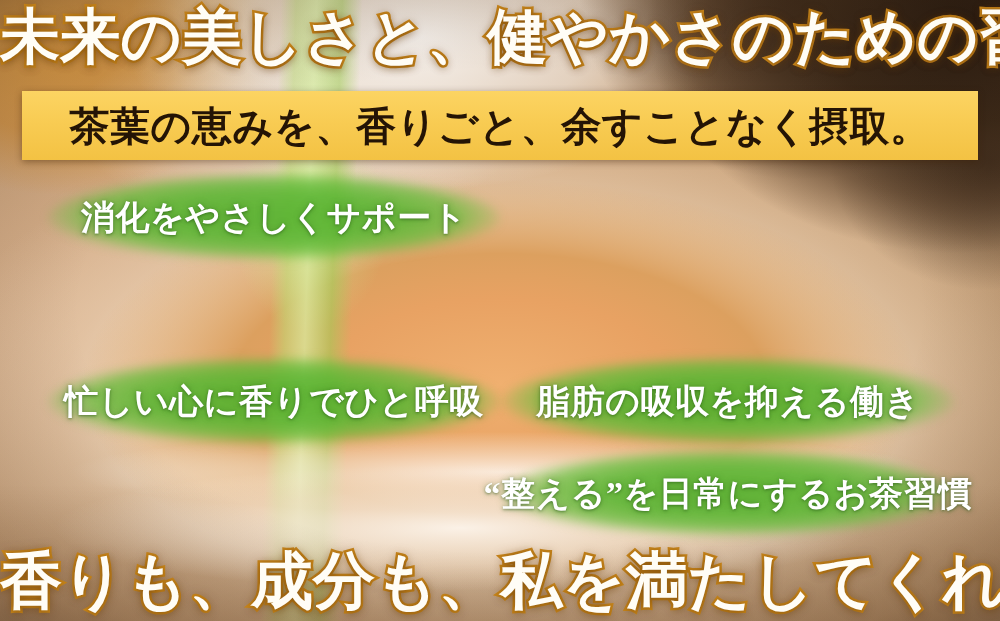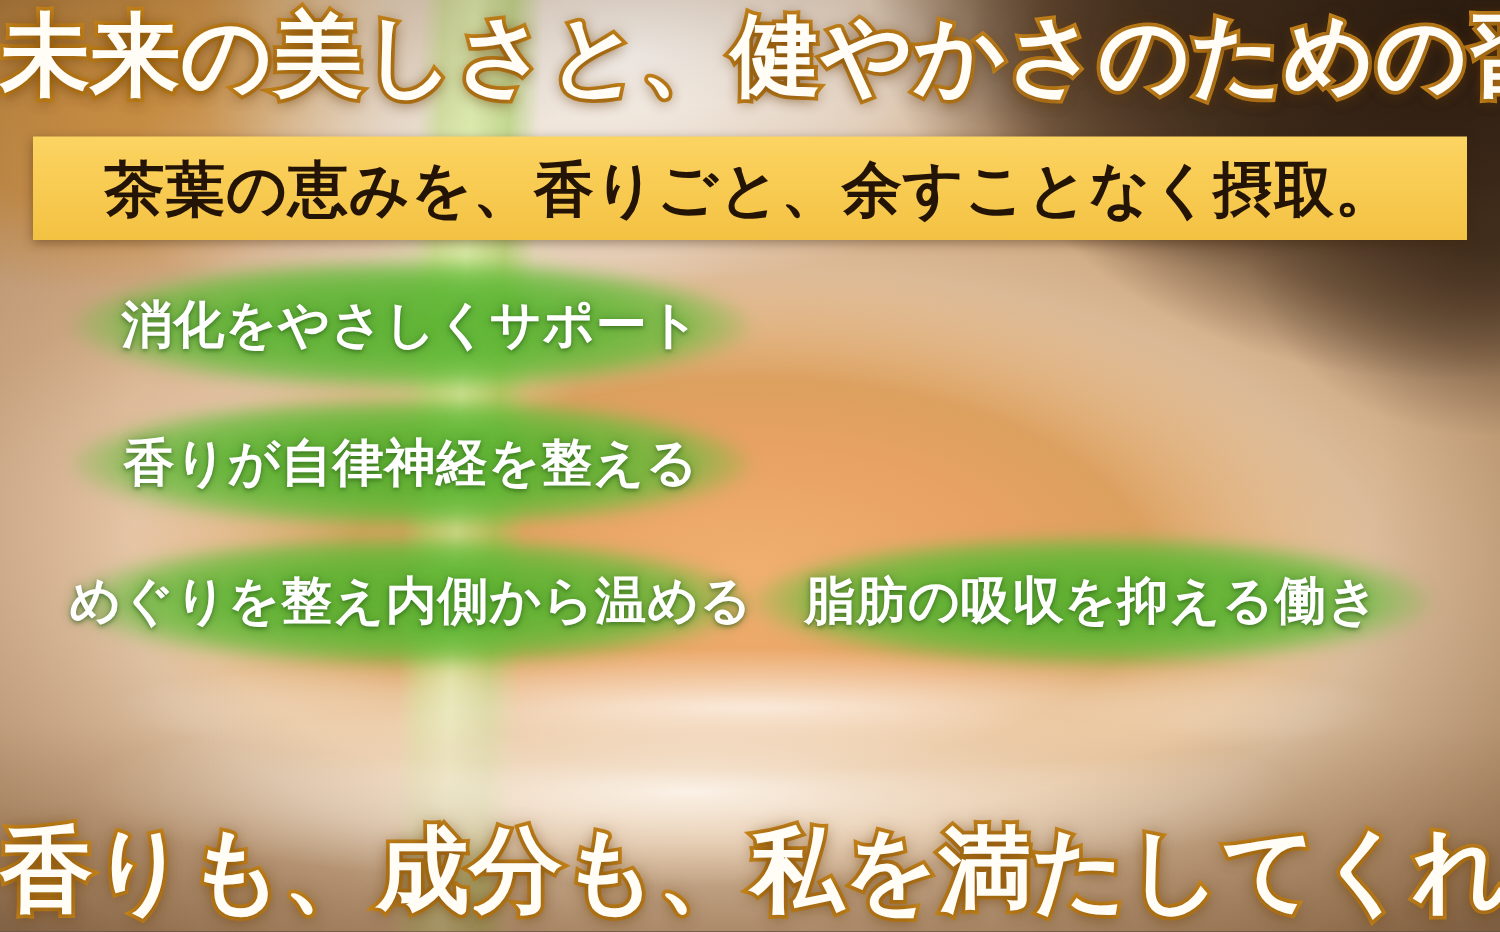--- a/index.html
+++ b/index.html
@@ -230,35 +230,35 @@
   </div>
 
   <div class="pill-grid">
 
     <div class="pill pill-col-left pill-row-0">
       <div class="pill-shape"></div>
       <span class="pill-label">消化をやさしくサポート</span>
     </div>
 
 
-    <div class="pill pill-col-left pill-row-1">
-      <div class="pill-shape"></div>
-      <span class="pill-label">香りが自律神経を整える</span>
-    </div>
 
 
     <div class="pill pill-col-left pill-row-2">
       <div class="pill-shape"></div>
-      <span class="pill-label">めぐりを整え内側から温める</span>
+      <span class="pill-label">忙しい心に香りでひと呼吸</span>
     </div>
 
     <div class="pill pill-col-right pill-row-2">
       <div class="pill-shape"></div>
       <span class="pill-label">脂肪の吸収を抑える働き</span>
     </div>
 
 
+    <div class="pill pill-col-right pill-row-3">
+      <div class="pill-shape"></div>
+      <span class="pill-label">“整える”を日常にするお茶習慣</span>
+    </div>
 
   </div>
 
   <div class="footer-line">香りも、成分も、私を満たしてくれる。</div>
 
 </div>
 
 </body></html>

